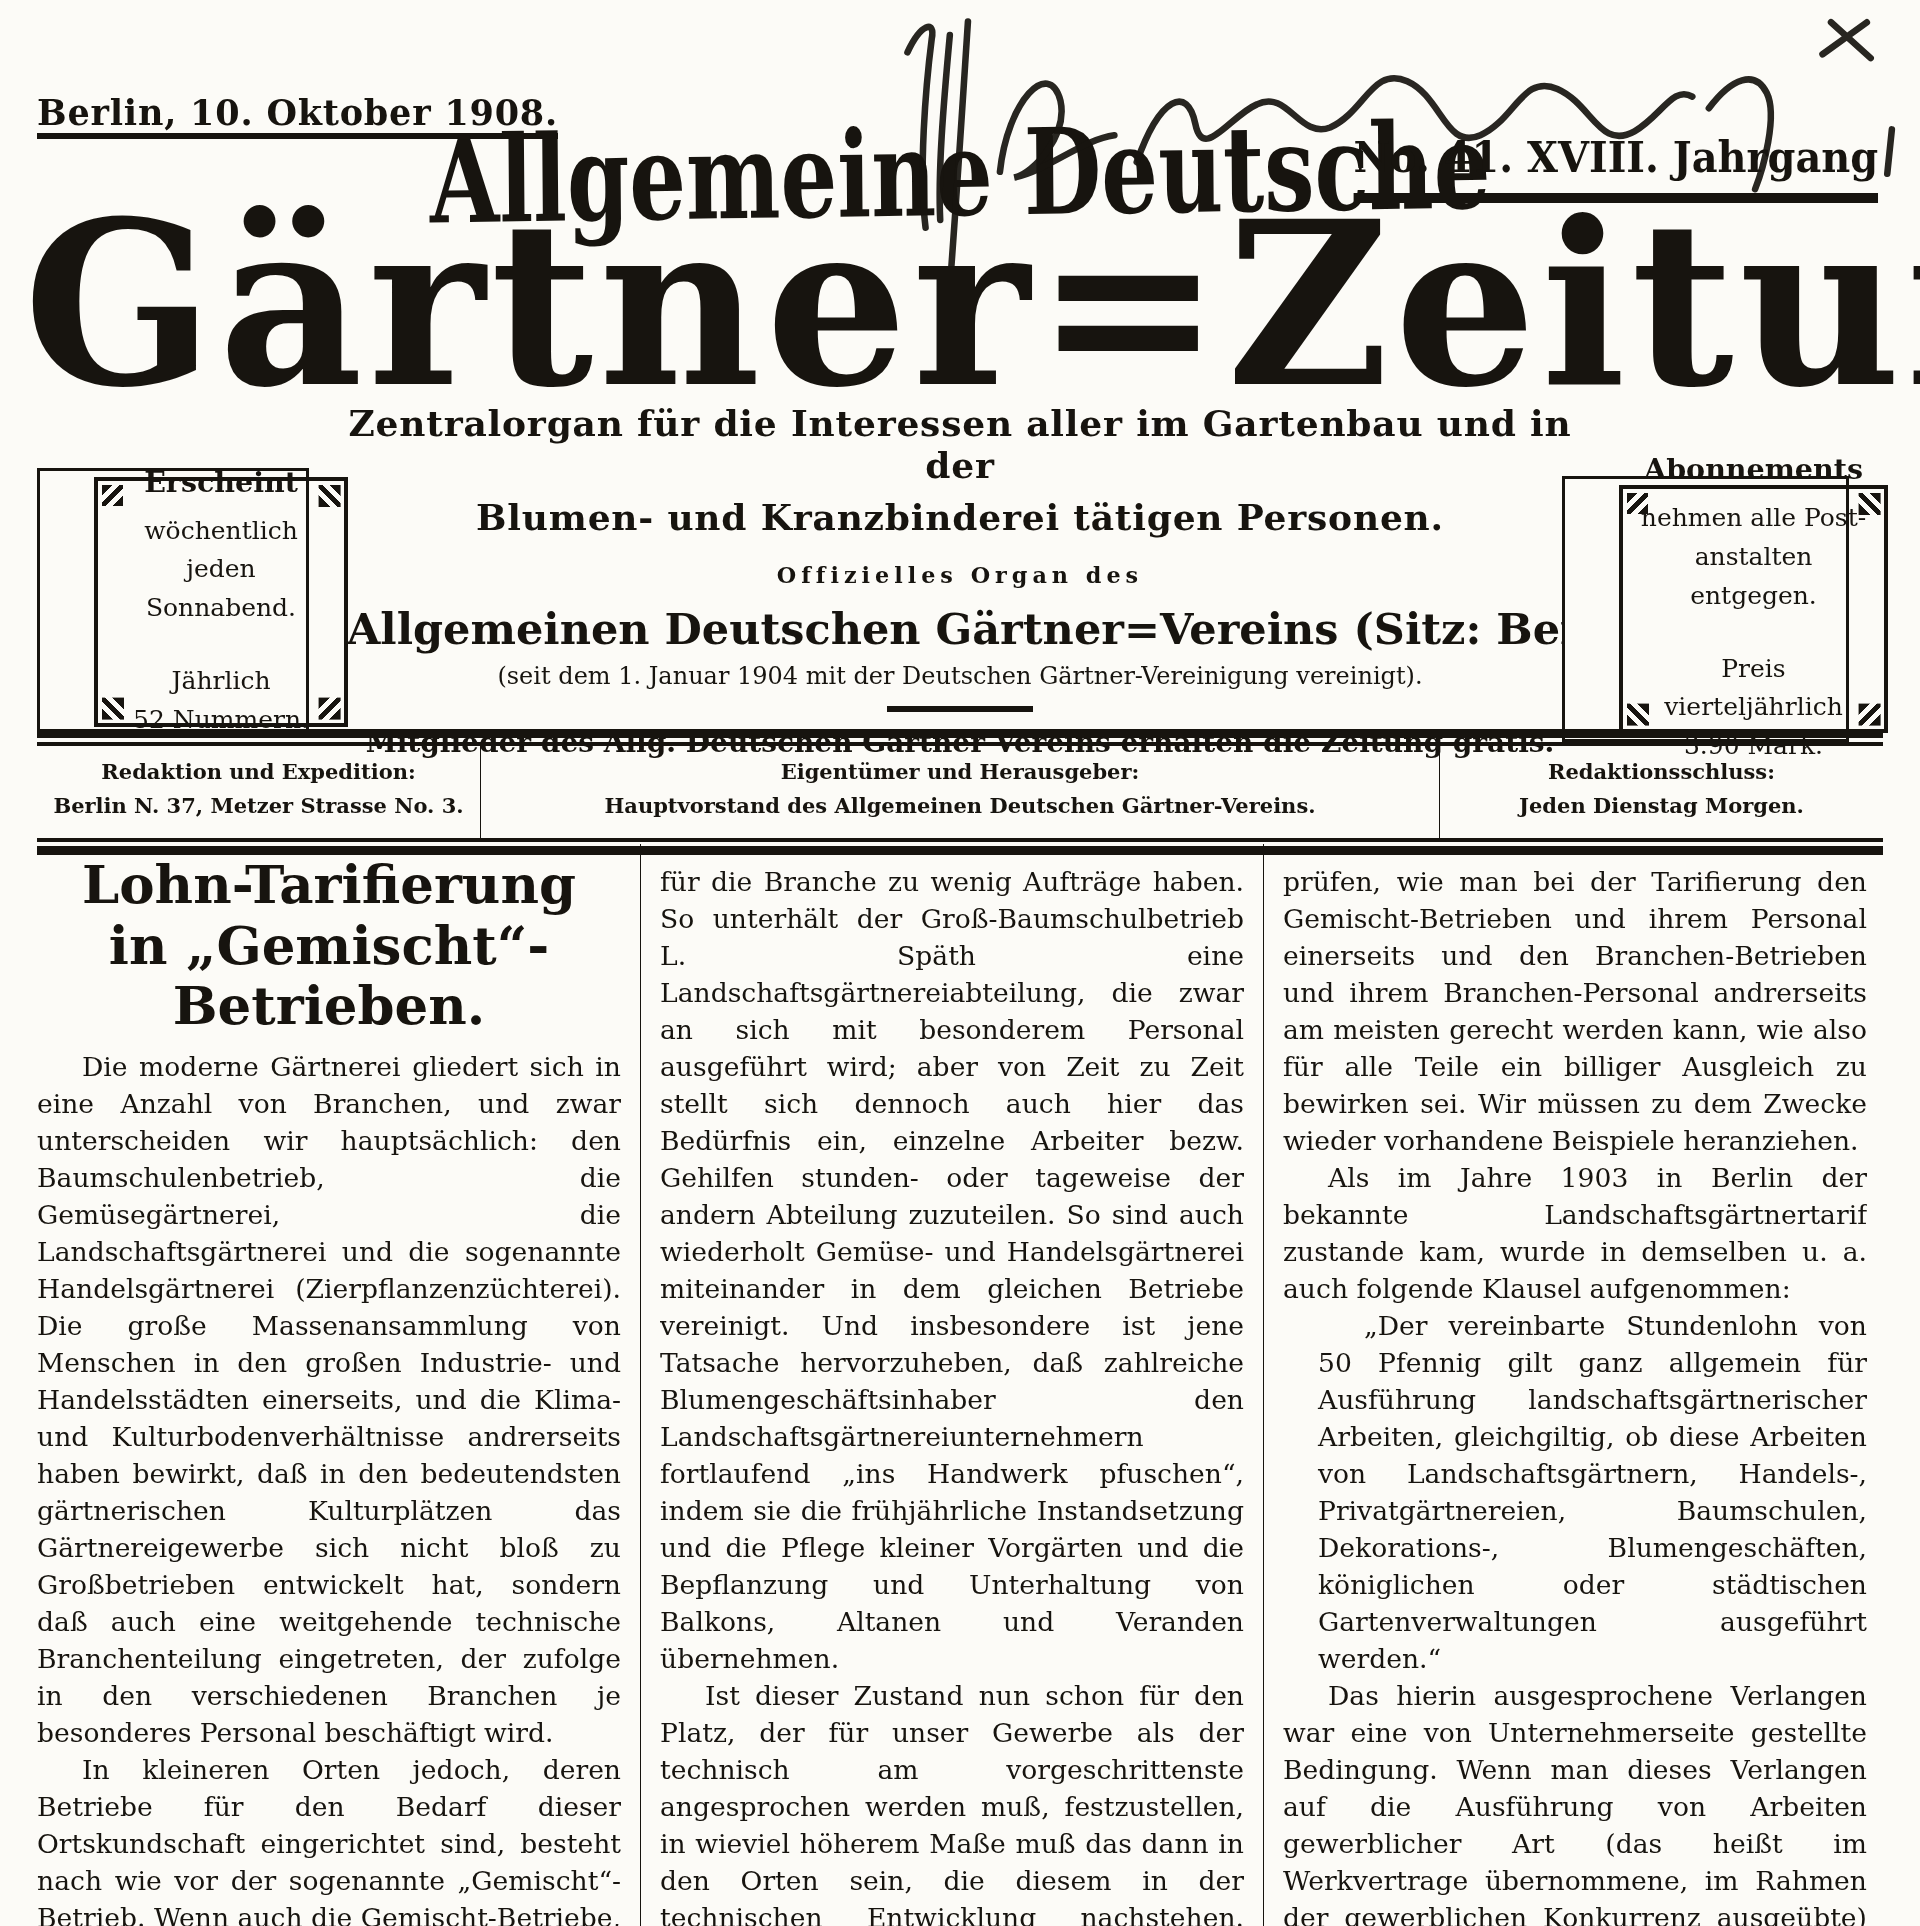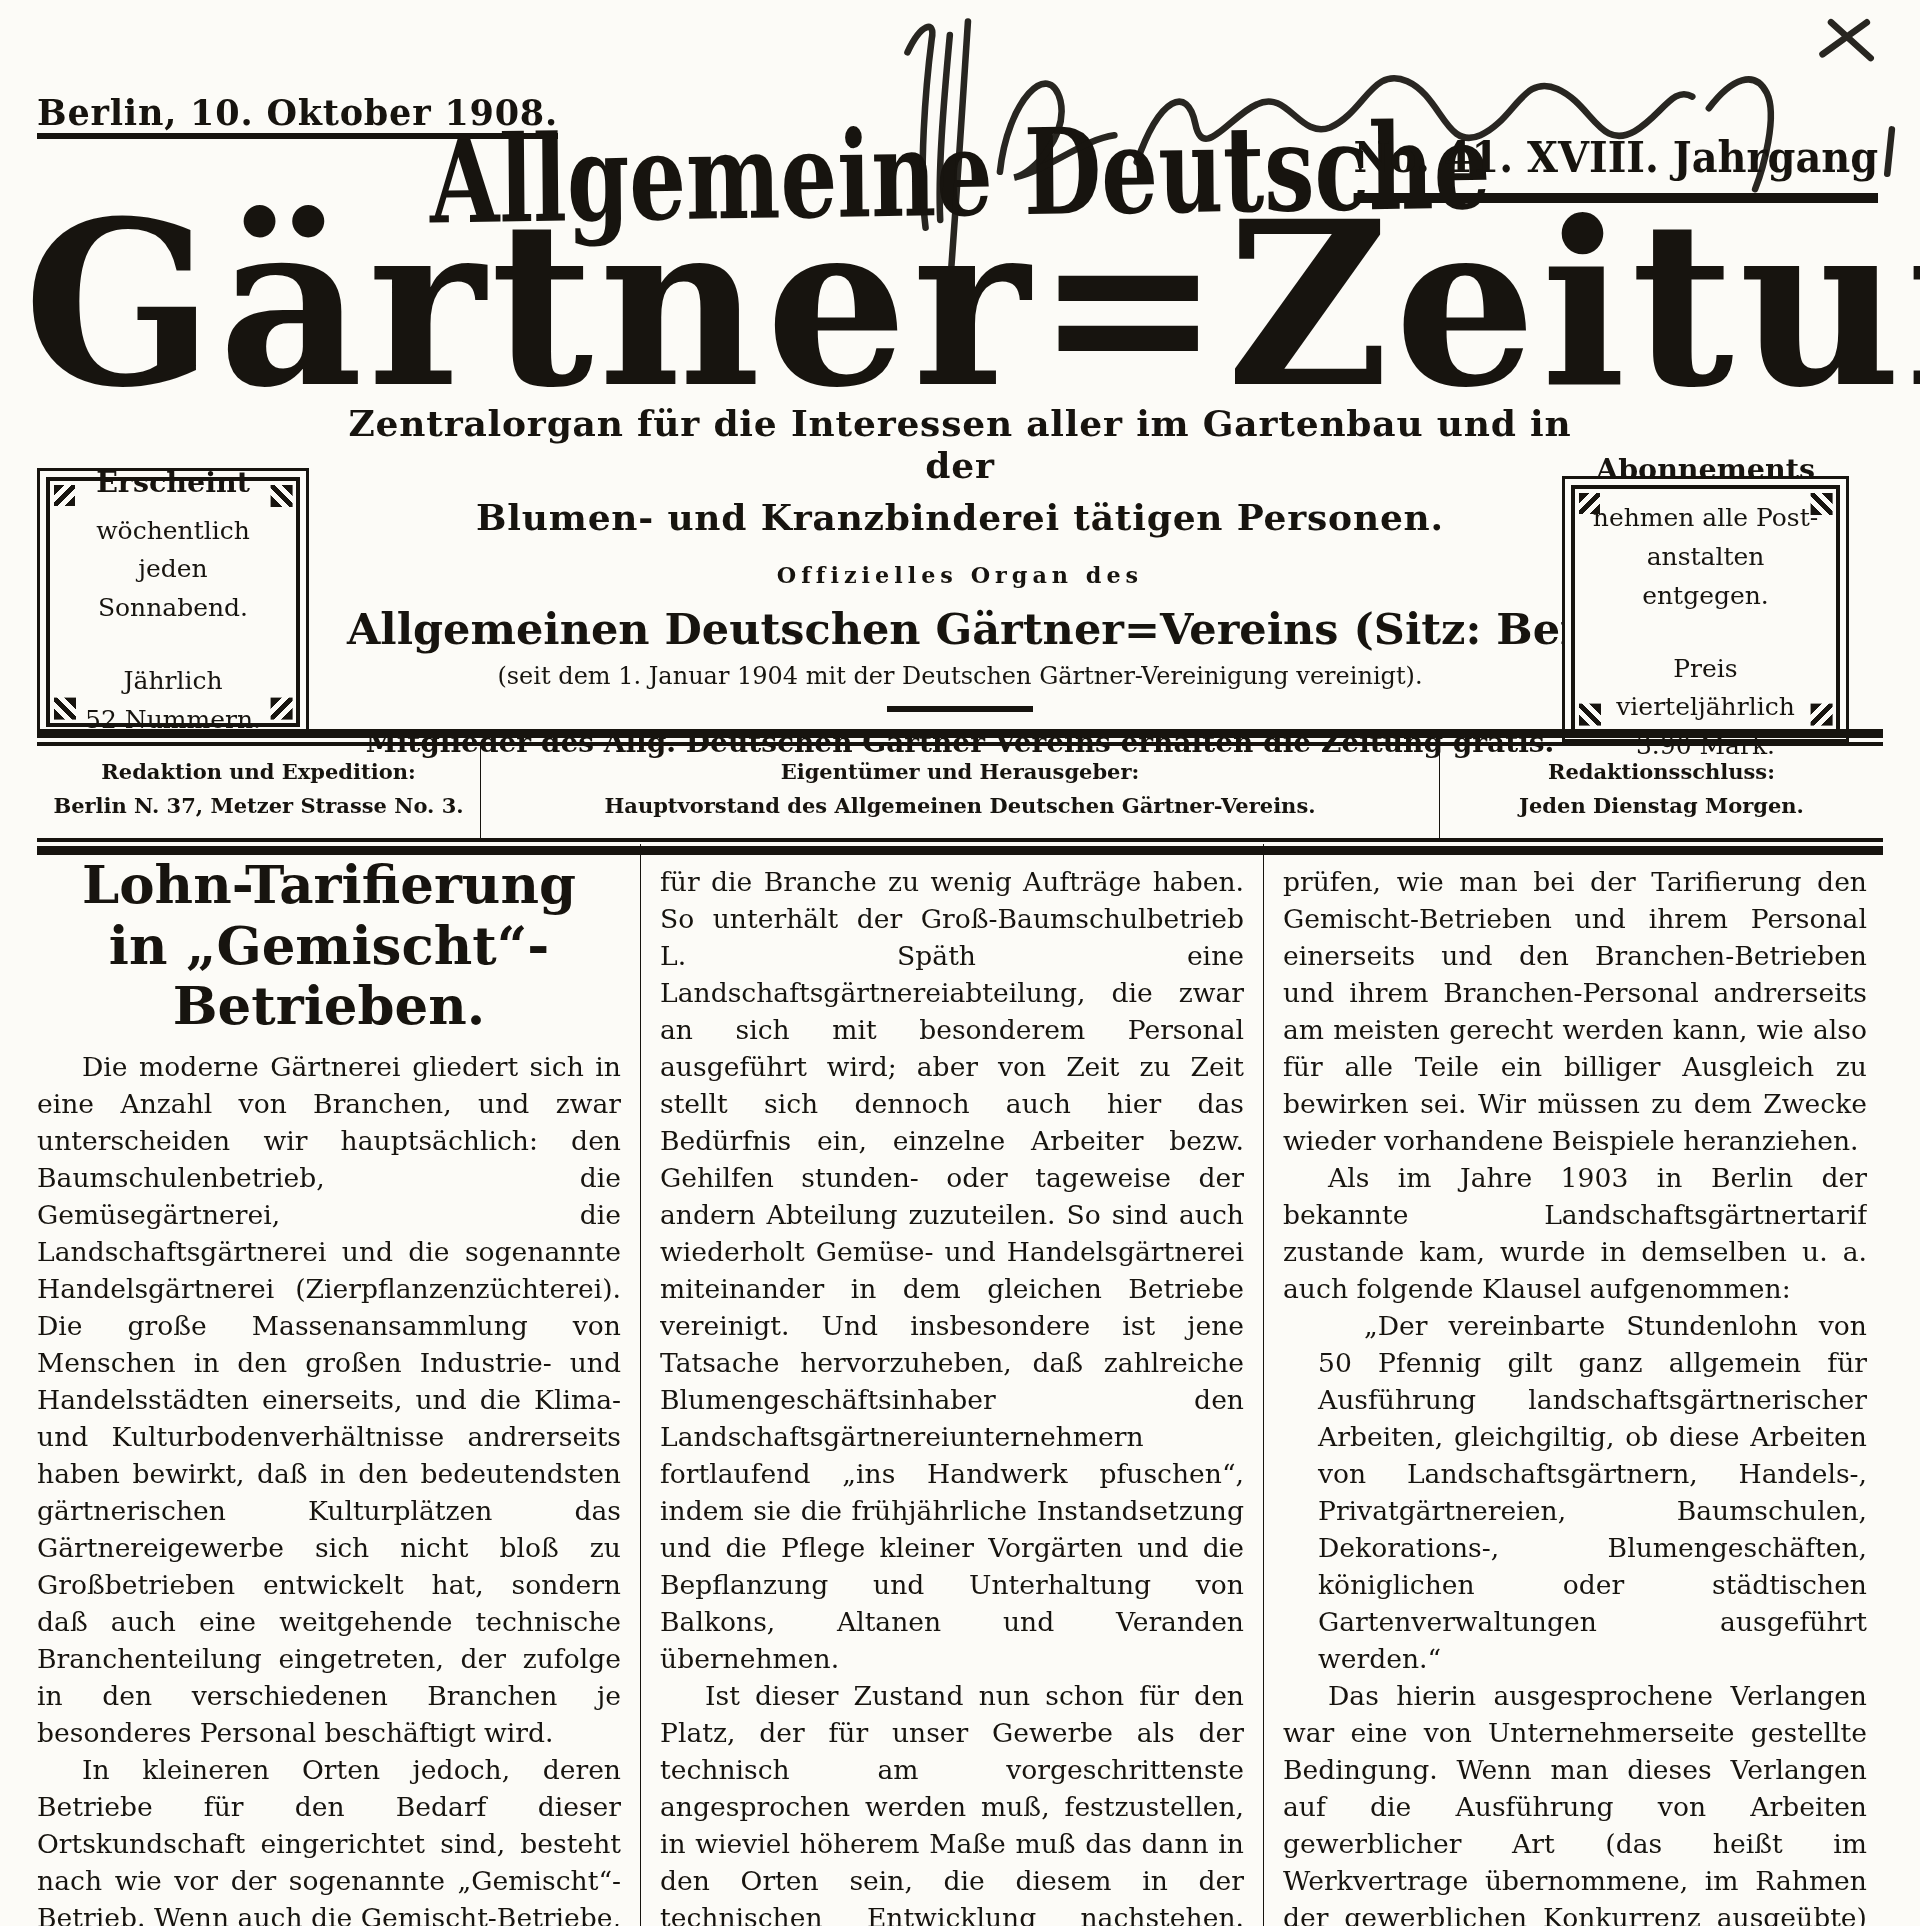--- a/index.html
+++ b/index.html
@@ -43,21 +43,21 @@
   .merger { font-size:24px; margin-top:8px; }
   .dash-rule { width:146px; height:5.8px; background:#17140f; margin:16px auto 0; }
   .freenote { font-size:28px; font-weight:bold; margin-top:14.6px; }
   
   .box { position:absolute; border:3.1px solid #17140f; padding:5.8px; box-sizing:border-box; background:#fcfbf7; }
   .left-box  { left:37px;  top:468px; width:272px; height:268px; }
   .right-box { left:1562px; top:476px; width:287px; height:266px; }
   .box-inner {
     border:4.2px solid #17140f; width:100%; height:100%; box-sizing:border-box;
     position:relative; text-align:center; display:flex; flex-direction:column;
-    justify-content:center; padding:15.4px 10px;
+    justify-content:center; padding:15.4px 10px;margin-left:48px;
   }
   .box-title { font-size:28.5px; font-weight:bold; margin-bottom:13px; }
   .box-line { font-size:25px; line-height:1.55; }
   .box-dash { width:52px; height:3.5px; background:#17140f; margin:17px auto; }
   .corner { position:absolute; width:21.6px; height:21.6px;
     background:linear-gradient(135deg,#17140f 0 26%,transparent 26% 42%,#17140f 42% 58%,transparent 58% 74%,#17140f 74% 100%);
   }
   .corner.tl { top:3.9px; left:3.9px; } .corner.tr { top:3.9px; right:3.9px; transform:rotate(90deg); }
   .corner.bl { bottom:3.9px; left:3.9px; transform:rotate(-90deg); } .corner.br { bottom:3.9px; right:3.9px; transform:rotate(180deg); }
   

